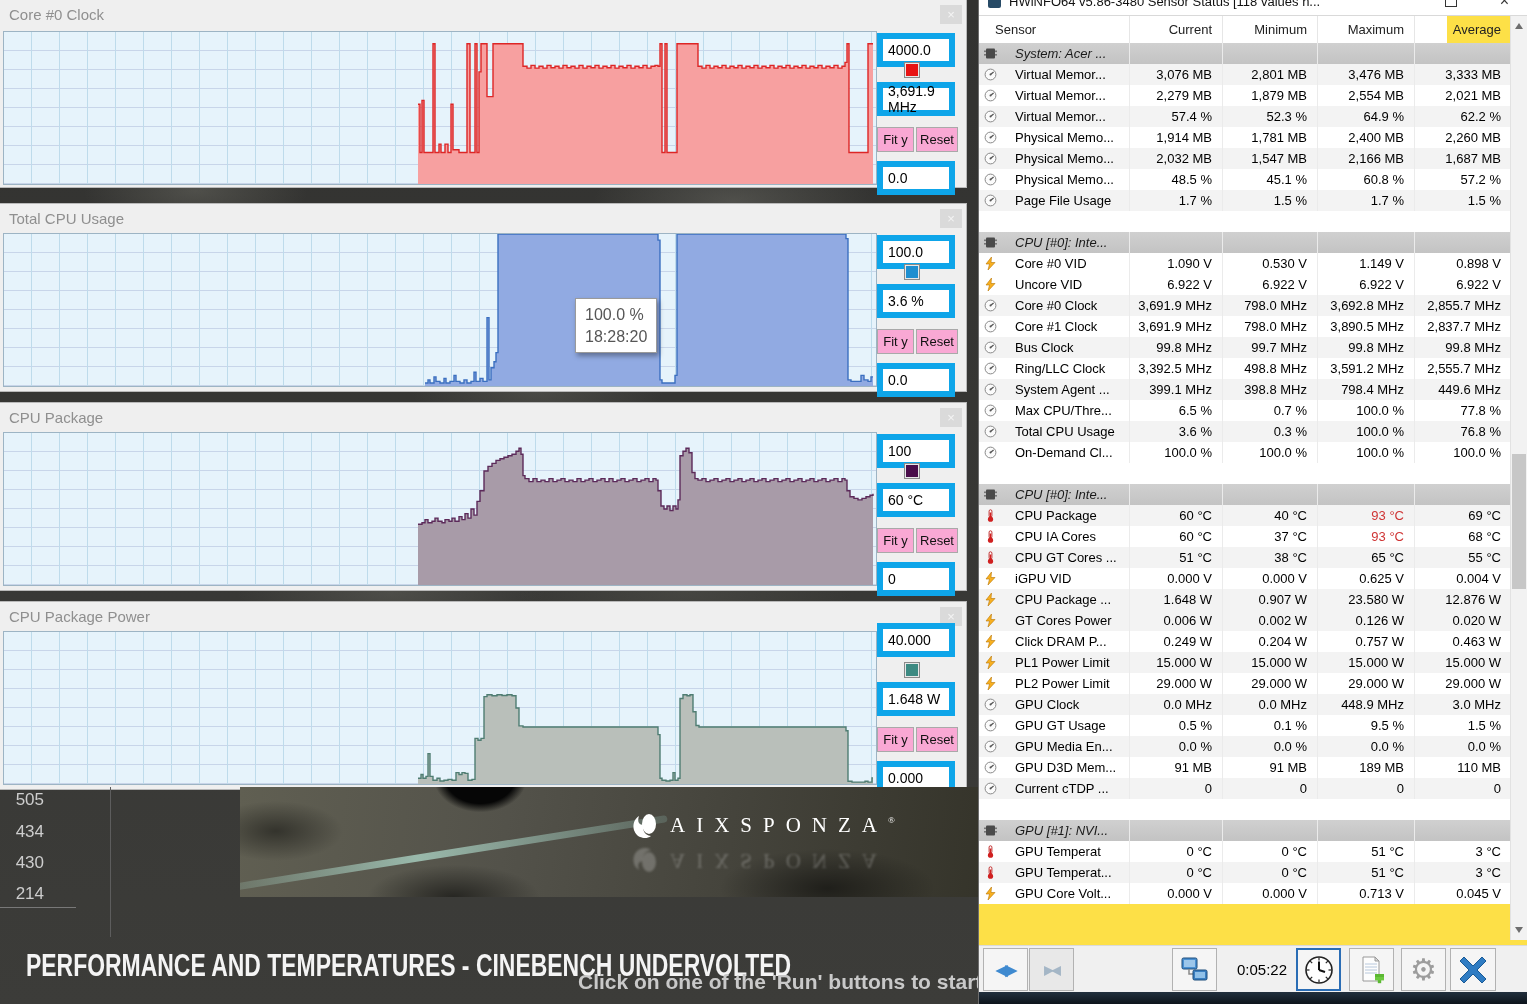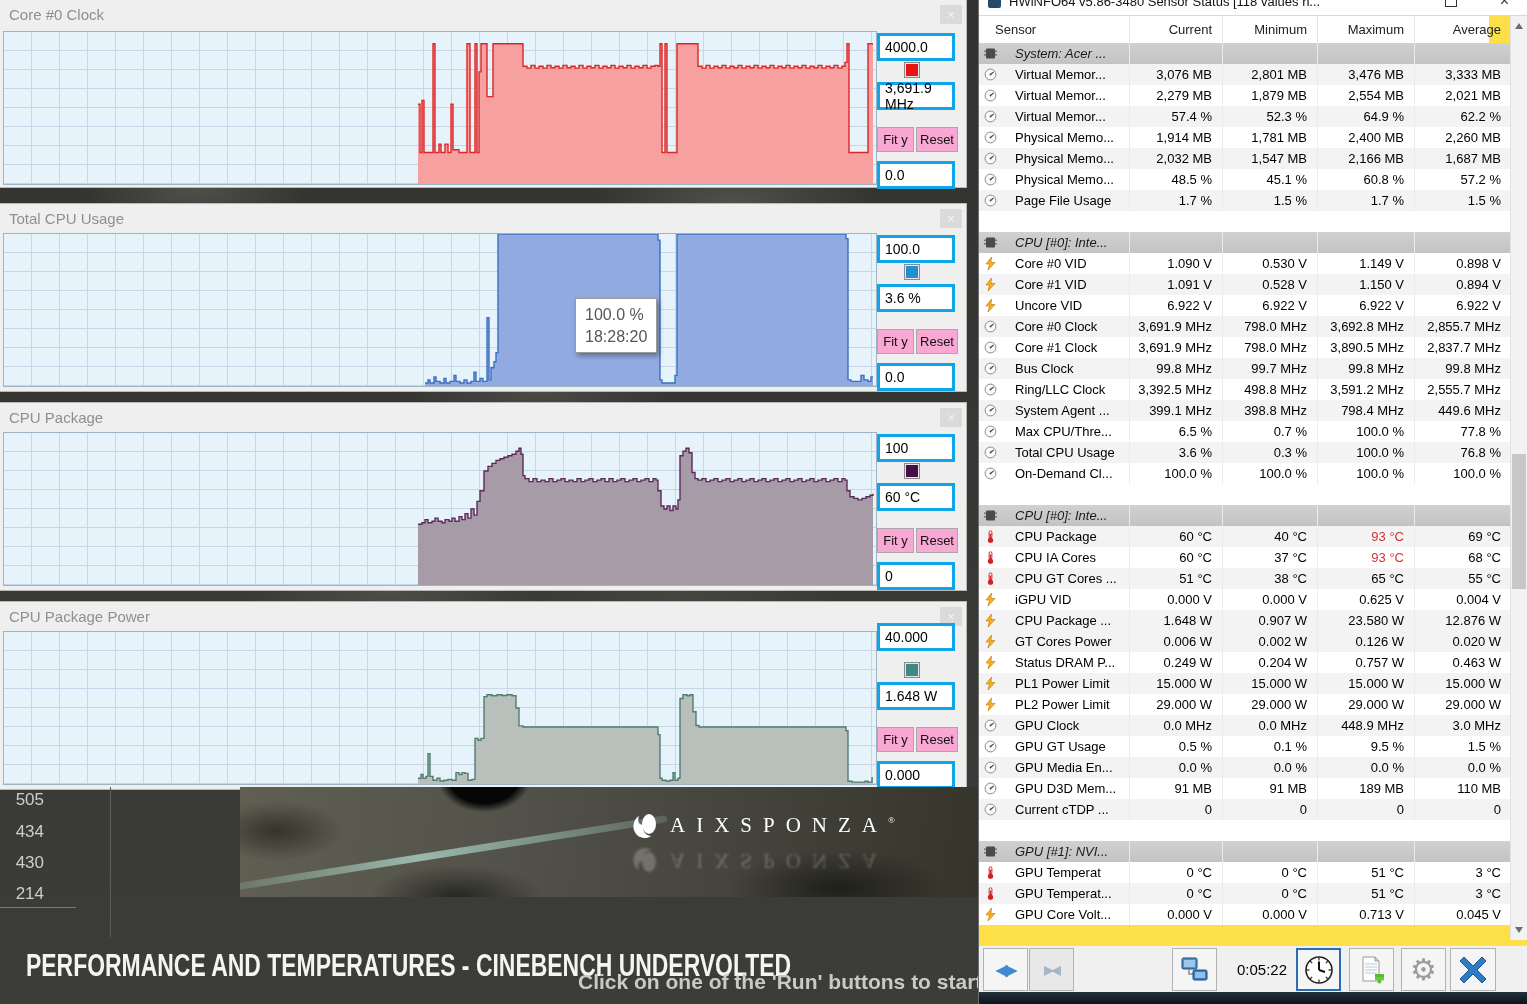--- a/index.html
+++ b/index.html
@@ -19,63 +19,63 @@
   .panel{position:absolute;left:0;width:966px;height:187px;background:#efefef;box-shadow:0 0 0 1px #b9b9b9;}
   .gtitle{position:absolute;left:9px;top:6px;font-size:15px;color:#8f8f8f;}
   .gclose{position:absolute;right:4px;top:5px;width:22px;height:19px;background:#dadada;color:#f4f4f4;
           font-size:13px;display:flex;align-items:center;justify-content:center;}
   .plot{position:absolute;left:3px;width:872px;height:152px;border:1px solid #9db4c4;
     background:
       repeating-linear-gradient(to right, transparent 0 27px, #bedbeb 27px 28px),
       repeating-linear-gradient(to bottom, transparent 0 18px, #c8d5e9 18px 19px),
       #e6f3fb;}
   .plot svg{position:absolute;left:0;top:0;width:100%;height:100%;}
-  .yin,.valbox{position:absolute;left:877px;width:78px;background:#fff;border:3px solid #0ea5e9;
+  .yin,.valbox{position:absolute;left:877px;width:78px;background:#fff;border:6px solid #0ea5e9;
       font-size:14px;color:#000;display:flex;align-items:center;padding:11px 5px;box-sizing:border-box;}
   .yin{height:22px;}
   .valbox{height:24px;}
   .swatch{position:absolute;left:904px;width:14px;height:14px;border:1px solid #8a8a8a;
       box-shadow:inset 0 0 0 1px #e8e8e8;}
   .gbtn{position:absolute;height:25px;background:#f9a8d4;border:1px solid #a9a9a9;font-size:13px;color:#111;
       display:flex;align-items:center;justify-content:center;box-sizing:border-box;}
   .gtip{position:absolute;left:571px;top:64px;background:#fff;border:1px solid #9a9a9a;
       box-shadow:2px 3px 5px rgba(0,0,0,.35);padding:5px 9px;font-size:16px;color:#565656;line-height:1.35;}
 
   
   .score{position:absolute;left:-8px;width:52px;text-align:right;font-size:17px;color:#cdcdcd;}
   .score-vline{position:absolute;left:110px;top:787px;width:1px;height:150px;background:#5d5d5d;}
   .score-hline{position:absolute;left:0;top:907px;width:76px;height:1px;background:#787878;}
   .cb-img{position:absolute;left:240px;top:787px;width:890px;height:110px;overflow:hidden;
     background:
       radial-gradient(75px 55px at 27% -8%, #060606 0 46%, transparent 62%),
       radial-gradient(120px 45px at 24% 100%, rgba(0,0,0,.55), transparent 72%),
       radial-gradient(150px 55px at 66% 92%, rgba(0,0,0,.50), transparent 72%),
       radial-gradient(90px 40px at 4% 40%, rgba(0,0,0,.45), transparent 75%),
-      linear-gradient(97deg,#605f52 0%,#53524a 30%,#45443c 55%,#343329 85%,#2c2b24 100%); padding-left: 14px;}
+      linear-gradient(97deg,#605f52 0%,#53524a 30%,#45443c 55%,#343329 85%,#2c2b24 100%);}
   .cb-streak{position:absolute;left:-30px;top:64px;width:460px;height:7px;transform:rotate(-9deg);
       background:linear-gradient(to right, rgba(150,190,175,.15), rgba(170,210,195,.8) 45%, rgba(140,180,170,.25));
       border-radius:3px;}
   .cb-logo{position:absolute;left:390px;top:22px;display:flex;align-items:center;color:#fff;}
   .cb-logo-text{font-family:"Liberation Serif",serif;font-size:21px;letter-spacing:11px;margin-left:10px;}
   .cb-logo-reg{font-size:9px;vertical-align:9px;letter-spacing:0;}
   .cb-logo-reflect{position:absolute;left:390px;top:58px;display:flex;align-items:center;color:#fff;
       transform:scaleY(-1);opacity:.22;filter:blur(1px);}
   .cb-caption{position:absolute;left:26px;top:948px;font-size:31px;font-weight:bold;color:#f4f4f4;
       transform:scaleX(.74);transform-origin:left top;white-space:nowrap;}
   .cb-hint{position:absolute;left:578px;top:970px;font-size:21px;font-weight:bold;color:#c9c9c9;
       white-space:nowrap;}
 
   
   .hw{position:absolute;left:978px;top:0;width:549px;height:1004px;background:#fde047;border-left:1px solid #6d6d6d;box-sizing:border-box;}
   .hw-titlebar{position:absolute;left:0;top:0;width:100%;height:15px;background:#fff;overflow:hidden;border-bottom:1px solid #d9d9d9;}
   .hw-ticon{position:absolute;left:9px;top:-3px;width:13px;height:11px;background:#274a66;border-radius:2px;}
   .hw-ttext{position:absolute;left:30px;top:-6px;font-size:13px;color:#111;white-space:nowrap;}
   .hw-max{position:absolute;right:70px;top:-5px;width:10px;height:10px;border:1.5px solid #333;}
   .hw-x{position:absolute;right:18px;top:-8px;font-size:16px;color:#333;}
-  .hw-head{position:absolute;left:0;top:16px;width:510px;height:27px;display:grid;
+  .hw-head{position:absolute;left:0;top:16px;width:468px;height:27px;display:grid;
       grid-template-columns:150px 93px 95px 97px 97px;align-items:center;font-size:13px;color:#222;
       border-bottom:1px solid #c6c6c6;background:#fff;}
   .hw-head .hc{padding-right:10px;text-align:right;border-left:1px solid #e6e6e6;height:100%;
       display:flex;align-items:center;justify-content:flex-end;box-sizing:border-box;}
   .hw-head .hc:first-child{justify-content:flex-start;padding-left:16px;border-left:none;}
   .hw-body{position:absolute;left:0;top:43px;width:532px;height:897px;overflow:hidden;}
   .hw-row{display:grid;grid-template-columns:150px 93px 95px 97px 97px;height:21px;font-size:13px;color:#000;background:#fff;}
   .hw-row.alt{background:#f3f3f3;}
   .hw-row.section{background:linear-gradient(#d0d0d0,#c3c3c3);}
   .hw-row.section .slabel{font-style:italic;color:#1a1a1a;}
@@ -374,34 +374,20 @@
               <path d="M7.5 0 L2 7 L5.5 7 L4 13 L11 5.5 L7 5.5 Z" fill="#f8b020" stroke="#b87500" stroke-width="0.6"></path>
             </svg>
           </span>
         <span>Core #0 VID</span>
         </div>
         <div class="cell">1.090 V</div>
         <div class="cell">0.530 V</div>
         <div class="cell">1.149 V</div>
         <div class="cell">0.898 V</div>
       </div>
-      <div class="hw-row alt">
-      <div class="cell sensor">
-          <span class="icon">
-            <svg width="13" height="13">
-              <path d="M7.5 0 L2 7 L5.5 7 L4 13 L11 5.5 L7 5.5 Z" fill="#f8b020" stroke="#b87500" stroke-width="0.6"></path>
-            </svg>
-          </span>
-        <span>Core #1 VID</span>
-        </div>
-        <div class="cell">1.091 V</div>
-        <div class="cell">0.528 V</div>
-        <div class="cell">1.150 V</div>
-        <div class="cell">0.894 V</div>
-      </div>
       <div class="hw-row">
       <div class="cell sensor">
           <span class="icon">
             <svg width="13" height="13">
               <path d="M7.5 0 L2 7 L5.5 7 L4 13 L11 5.5 L7 5.5 Z" fill="#f8b020" stroke="#b87500" stroke-width="0.6"></path>
             </svg>
           </span>
         <span>Uncore VID</span>
         </div>
         <div class="cell">6.922 V</div>
@@ -644,21 +630,21 @@
         <div class="cell">0.126 W</div>
         <div class="cell">0.020 W</div>
       </div>
       <div class="hw-row">
       <div class="cell sensor">
           <span class="icon">
             <svg width="13" height="13">
               <path d="M7.5 0 L2 7 L5.5 7 L4 13 L11 5.5 L7 5.5 Z" fill="#f8b020" stroke="#b87500" stroke-width="0.6"></path>
             </svg>
           </span>
-        <span>Status DRAM P...</span>
+        <span>Click DRAM P...</span>
         </div>
         <div class="cell">0.249 W</div>
         <div class="cell">0.204 W</div>
         <div class="cell">0.757 W</div>
         <div class="cell">0.463 W</div>
       </div>
       <div class="hw-row alt">
       <div class="cell sensor">
           <span class="icon">
             <svg width="13" height="13">

